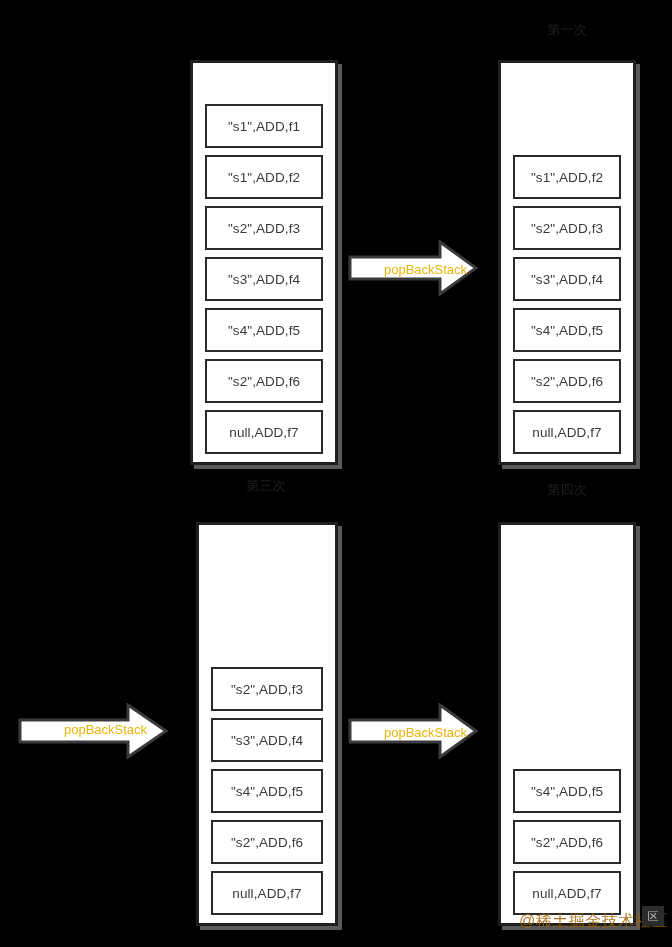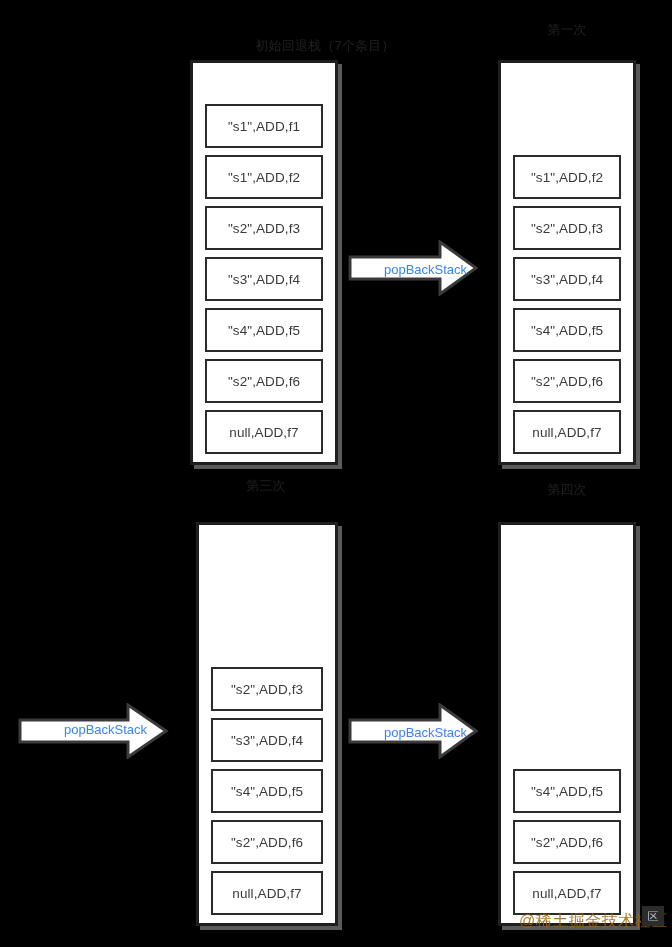--- a/index.html
+++ b/index.html
@@ -65,21 +65,21 @@
 
   
   .arrow {
     position: absolute;
     display: block;
   }
   .arrow svg { display: block; }
   .arrow-label {
     position: absolute;
     font-size: 13px;
-    color: #3b82f6;
+    color: #eab308;
     white-space: nowrap;
     line-height: 1;
     padding-left: 24px;
   }
 
   
   .watermark {
     position: absolute;
     font-size: 16px;
     color: #a16207;
@@ -97,21 +97,20 @@
     display: flex;
     align-items: center;
     justify-content: center;
   }
 </style>
 </head>
 <body>
 
 <div class="canvas">
 
-  <div class="stack-title" style="left:190px; top:38px; width:270px;">初始回退栈（7个条目）</div>
 
   <div class="stack-title" style="left:498px; top:22px; width:138px;">第一次</div>
 
   <div class="stack-title" style="left:196px; top:478px; width:140px;">第三次</div>
 
   <div class="stack-title" style="left:498px; top:482px; width:138px;">第四次</div>
 
   <div class="stack" style="left:190px; top:60px; width:148px; height:405px;">
     <div class="stack-inner">
       <div class="frame">"s1",ADD,f1</div>

